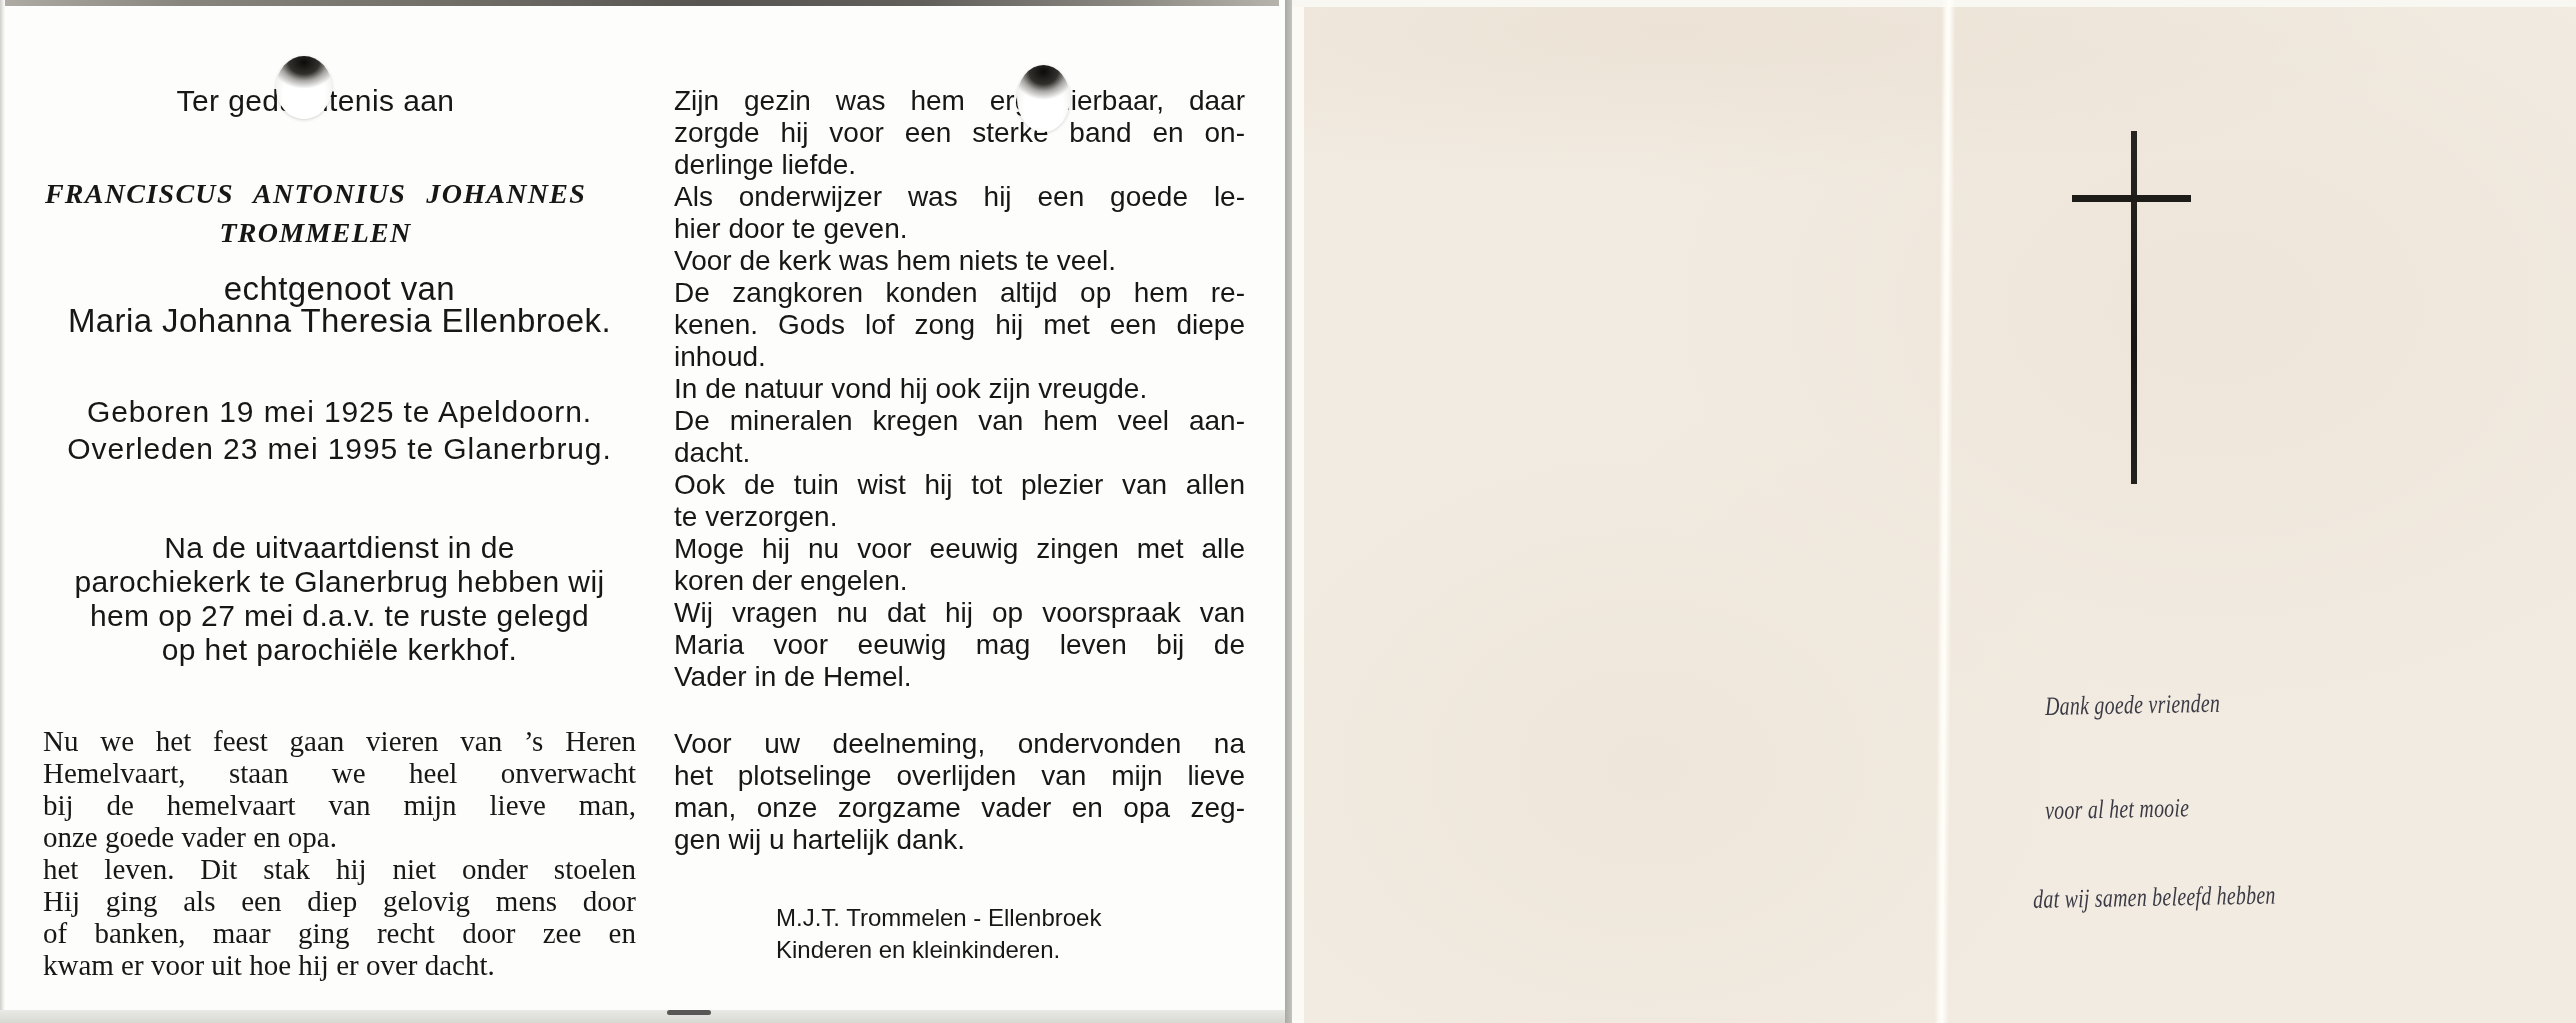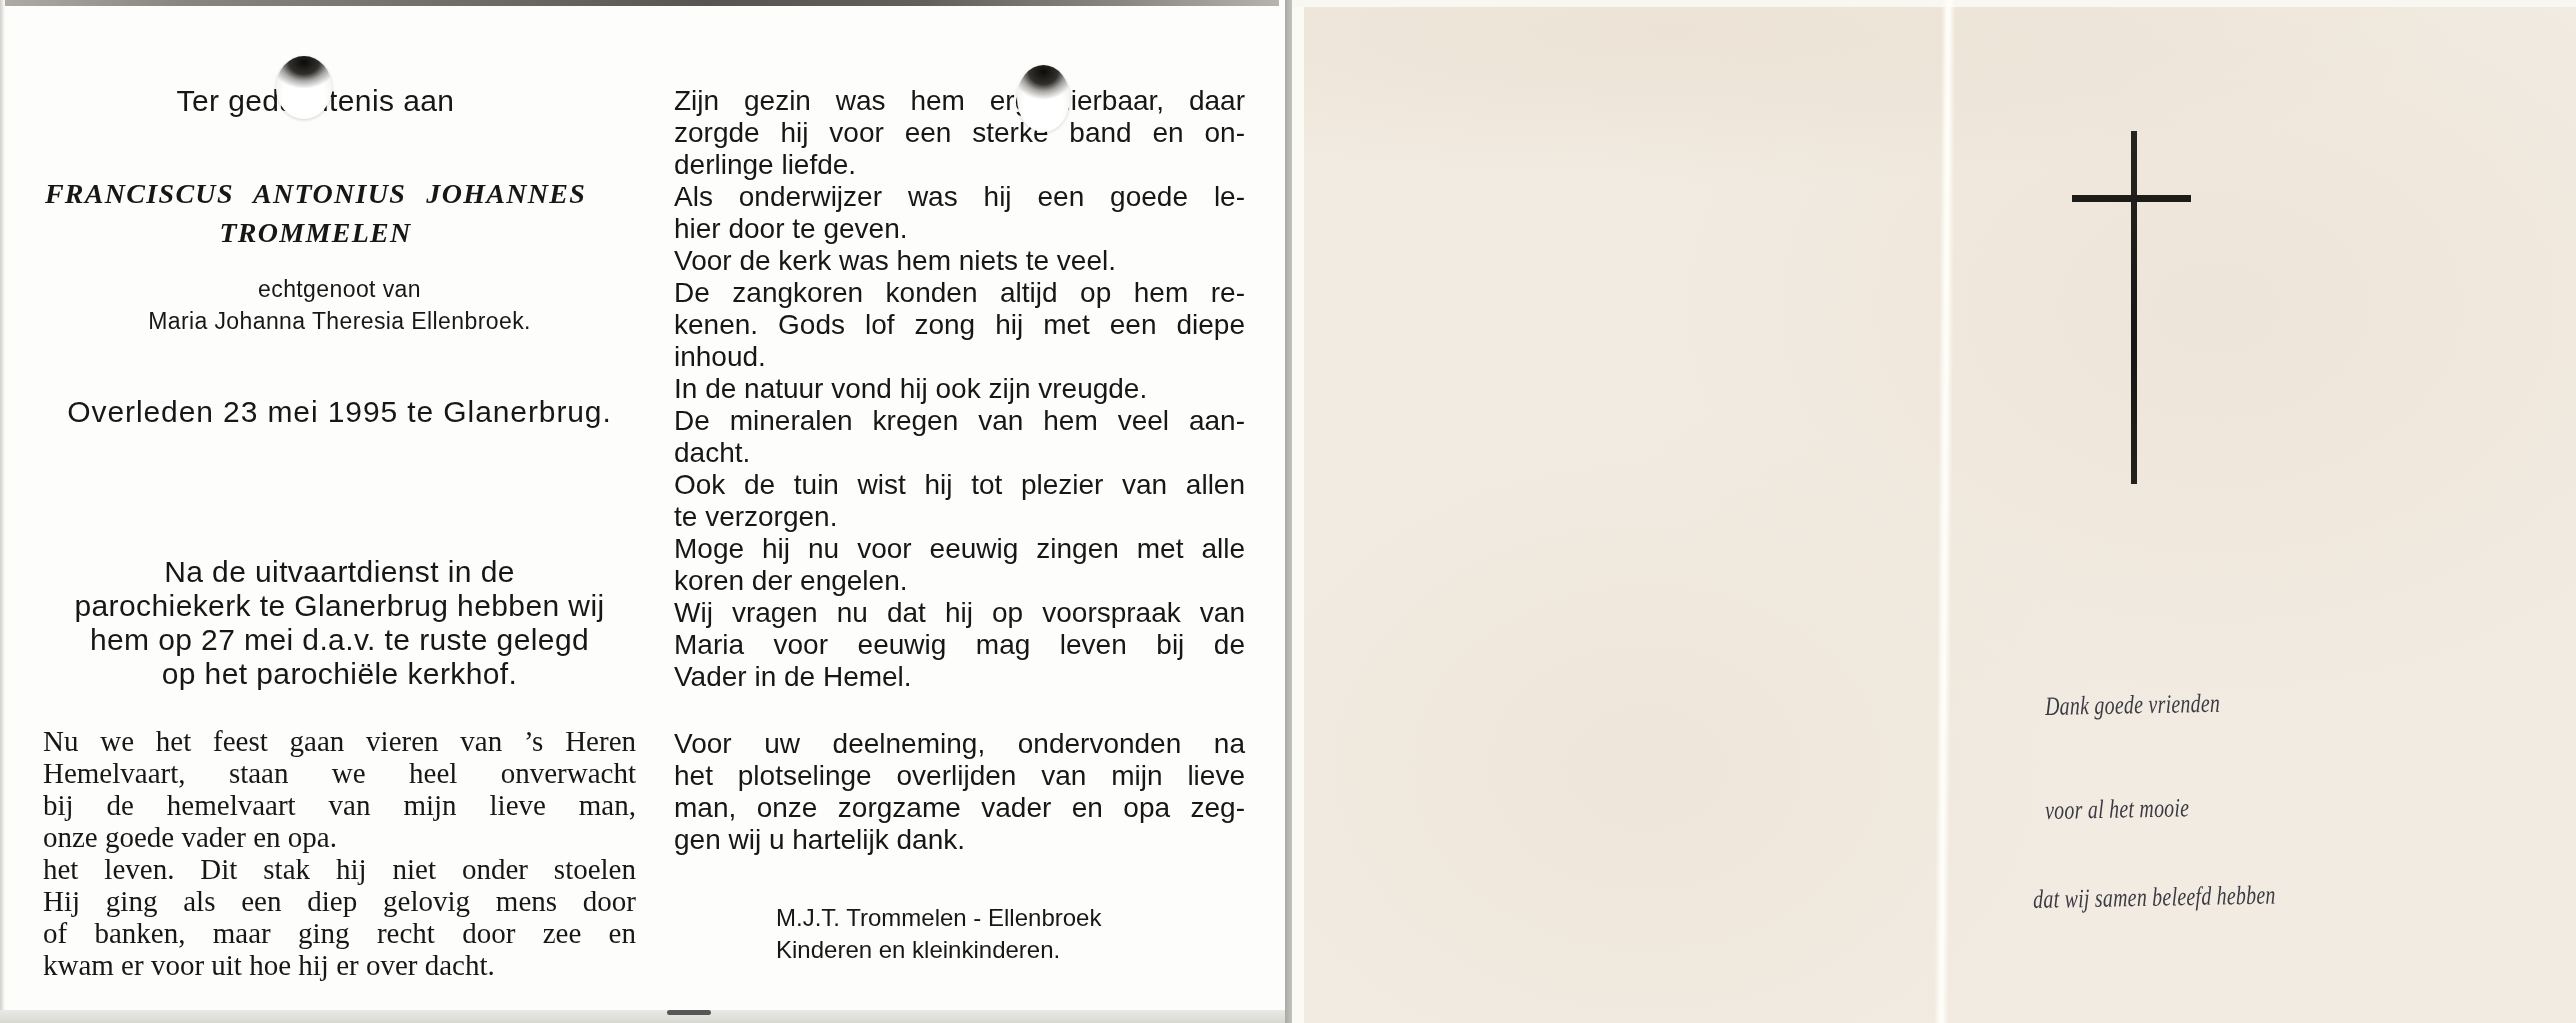--- a/index.html
+++ b/index.html
@@ -43,23 +43,23 @@
   .b-heading {
     top: 84px; padding-right: 48px;
     font-size: 30px; letter-spacing: 0.4px; text-align: center; line-height: 34px;
   }
   .b-name {
     top: 174px; padding-right: 48px;
     font-family: "Liberation Serif", serif; font-weight: bold;
     font-size: 28px; letter-spacing: 1.3px; word-spacing: 12px;
     text-align: center; line-height: 39px; font-style: italic;
   }
-  .b-spouse { top: 273px; font-size: 23px; letter-spacing: 0.4px; text-align: center; line-height: 32px; }
+  .b-spouse { top: 273px; font-size: 33px; letter-spacing: 0.4px; text-align: center; line-height: 32px; }
   .b-dates  { top: 393px; font-size: 30px; letter-spacing: 0.9px; text-align: center; line-height: 37px; }
-  .b-burial { top: 531px; font-size: 30px; letter-spacing: 0.4px; text-align: center; line-height: 34px; margin-top: 24px; }
+  .b-burial { top: 531px; font-size: 30px; letter-spacing: 0.4px; text-align: center; line-height: 34px; }
   .b-reflection { top: 725px; font-size: 29px; line-height: 32px; font-family: Liberation Serif, serif; }
 
   .b-life   { top: 85px; font-size: 28px; line-height: 32px; }
   .b-thanks { top: 728px; font-size: 28px; line-height: 32px; }
   .b-signature { top: 902px; padding-left: 102px; font-size: 24px; line-height: 32px; }
 
   .line { white-space: nowrap; }
   .para .line { white-space: normal; }
   .jline { text-align: justify; text-align-last: justify; white-space: normal; }
   .b-heading, .b-name .line, .b-spouse .line, .b-dates .line, .b-burial .line { white-space: nowrap; }
@@ -137,20 +137,21 @@
       <div class="block b-heading">Ter gedachtenis aan</div>
       <div class="block b-name">
           <div class="line">FRANCISCUS ANTONIUS JOHANNES</div>
           <div class="line">TROMMELEN</div>
         </div>
       <div class="block b-spouse">
           <div class="line">echtgenoot van</div>
           <div class="line">Maria Johanna Theresia Ellenbroek.</div>
         </div>
       <div class="block b-dates">
+          <div class="line">Geboren 19 mei 1925 te Apeldoorn.</div>
           <div class="line">Overleden 23 mei 1995 te Glanerbrug.</div>
         </div>
       <div class="block b-burial">
           <div class="line">Na de uitvaartdienst in de</div>
           <div class="line">parochiekerk te Glanerbrug hebben wij</div>
           <div class="line">hem op 27 mei d.a.v. te ruste gelegd</div>
           <div class="line">op het parochiële kerkhof.</div>
         </div>
       <div class="block b-reflection">
           <div class="para">

